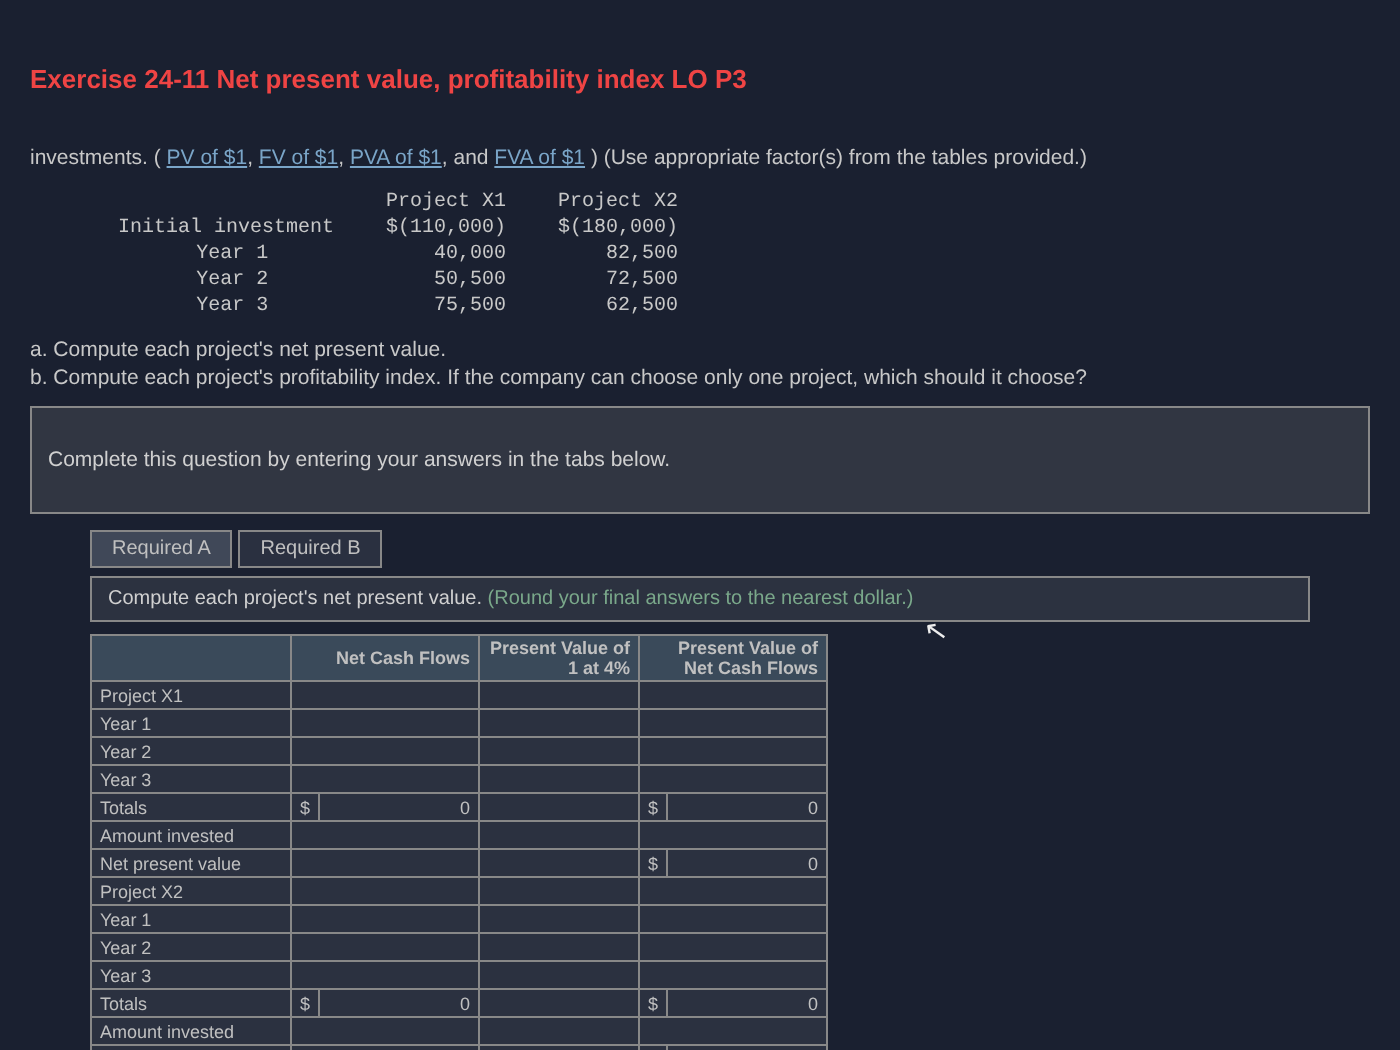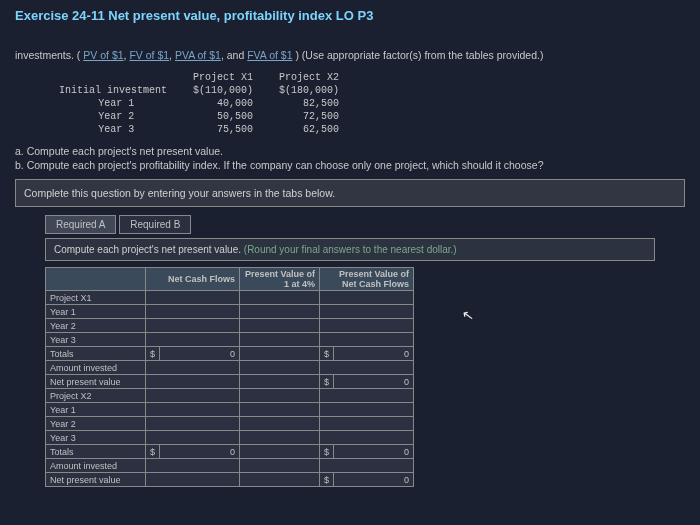--- a/index.html
+++ b/index.html
@@ -5,31 +5,31 @@
   * { box-sizing: border-box; margin: 0; padding: 0; }
   body {
     width: 700px; height: 525px;
     background: #1a2030;
     font-family: Arial, sans-serif;
     color: #d0d0d0;
     padding: 8px 15px;
     overflow: hidden;
     font-size: 10px;
   }
-  .title { font-size: 13px; font-weight: bold; color: #7dd3fc; margin-bottom: 10px; }
+  .title { font-size: 13px; font-weight: bold; color: #ef4444; margin-bottom: 10px; margin-top: 24px; }
   .intro { font-size: 10.5px; line-height: 1.4; margin-bottom: 8px; color: #c8c8c8; }
   .link { color: #7aa5c8; text-decoration: underline; }
   .mono { font-family: "Courier New", monospace; font-size: 10px; color: #c8c8c8; }
   .data-table { margin: 5px 0 8px 30px; }
   .data-table td { padding: 0 12px; }
   .qa, .qb { font-size: 10.5px; color: #c8c8c8; margin: 2px 0; }
   .box {
     border: 1px solid #888;
     background: #313642;
-    padding: 7px 8px;
+    padding: 20px 8px;
     margin: 8px 0;
     font-size: 10.5px;
     color: #d0d0d0;
   }
   .tabs { margin: 6px 0 0 30px; }
   .tab {
     display: inline-block;
     border: 1px solid #888;
     padding: 3px 10px;
     font-size: 10px;

